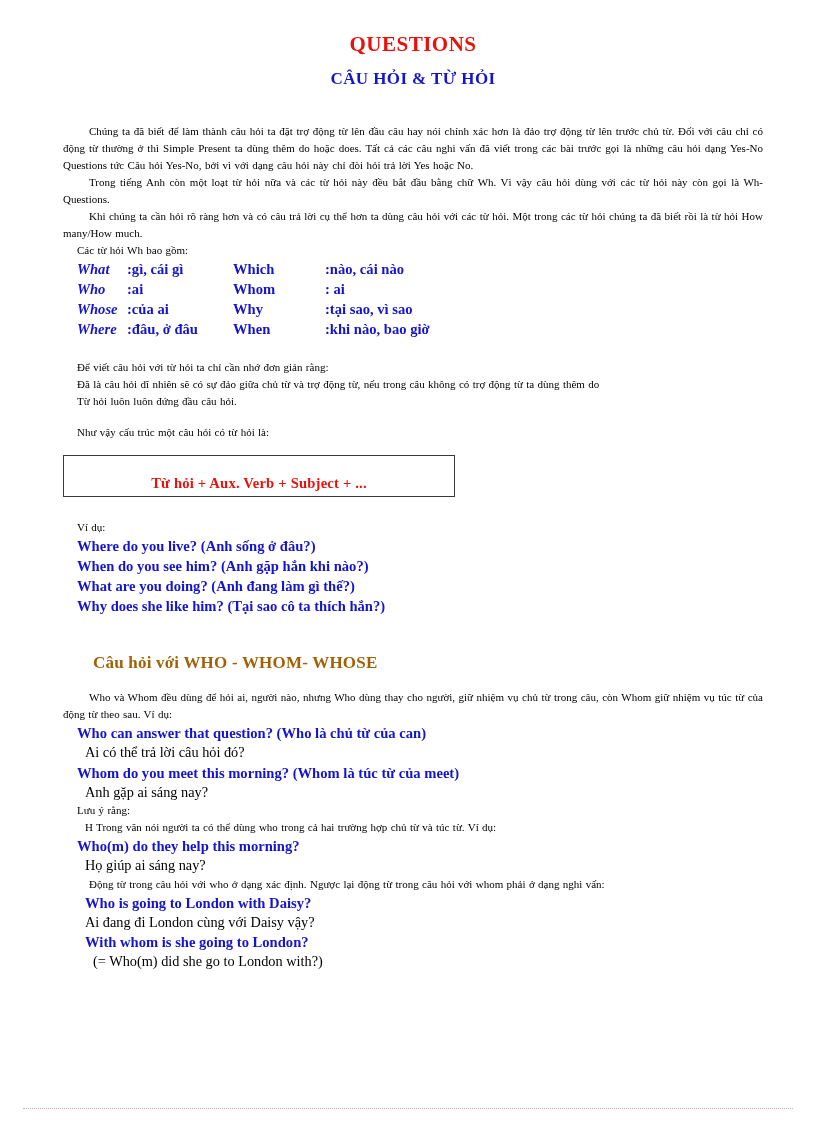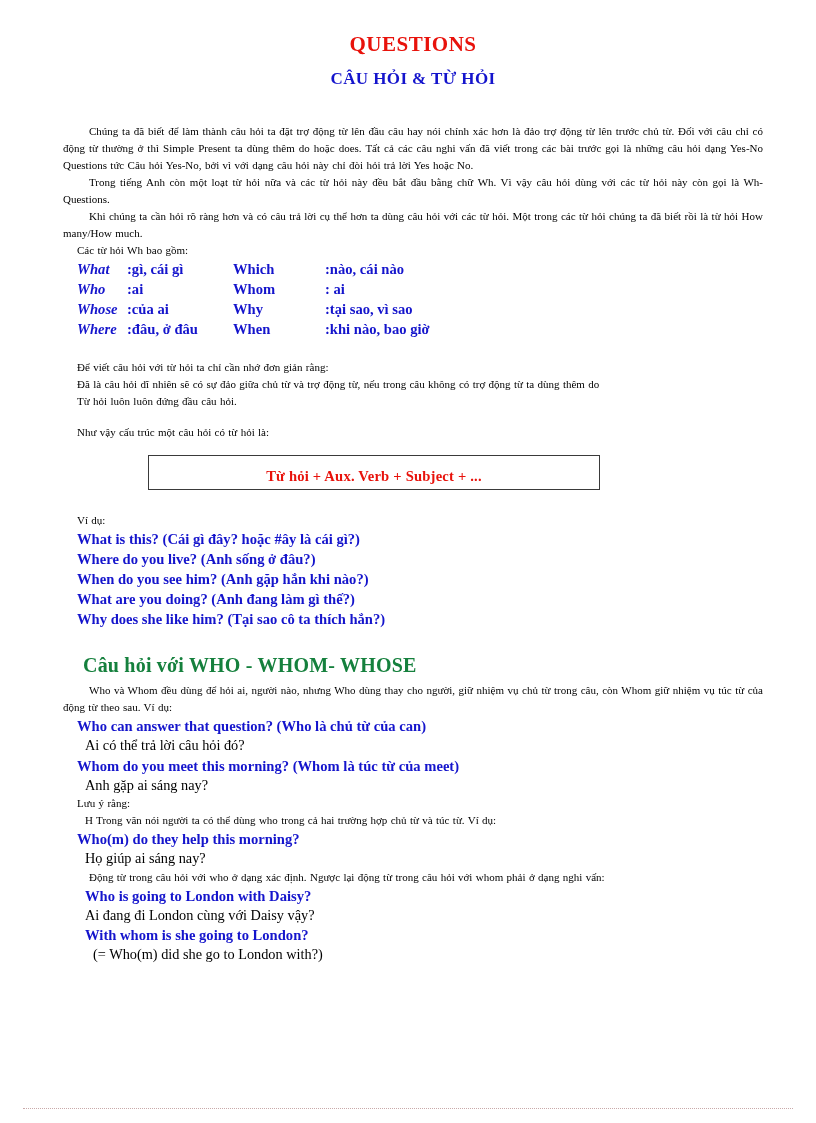--- a/index.html
+++ b/index.html
@@ -88,26 +88,25 @@
   .wh-c3 { width: 92px; }
   .wh-c4 { width: auto; }
   .wh-pad-l { padding-left: 14px !important; font-style: italic; }
 
   
   .formula-wrap {
     margin: 0;
     padding: 0;
   }
   .formula-box {
-    margin-left: 85px;
-    width: 452px;
+    width: 392px;
     border: 1px solid #3a3a3a;
     box-sizing: border-box;
     text-align: center;
-    padding: 11px 0 4px 0;
+    padding: 18px 0 4px 0;
   }
   .formula-text {
     color: #E8120B;
     font-weight: bold;
     font-size: 14.6px;
     line-height: 18px;
     letter-spacing: 0.2px;
   }
 
   
@@ -123,25 +122,25 @@
   .trans {
     font-size: 14.3px;
     line-height: 19.6px;
     margin: 0;
     padding-left: 22px;
     color: #000000;
   }
 
   
   .sec-head {
-    color: #15803d;
-    font-weight: bold;
-    font-size: 20px;
+    color: #a16207;
+    font-weight: bold;
+    font-size: 17px;
     line-height: 21px;
-    margin: 6px;
+    margin: 16px;
     padding-left: 14px;
     letter-spacing: 0.2px;
   }
 
   
   .footer-rule {
     position: absolute;
     left: 23px;
     top: 1108px;
     width: 770px;
@@ -213,21 +212,20 @@
     <div class="formula-wrap">
       <div class="formula-box">
         <span class="formula-text">Từ hỏi + Aux.  Verb + Subject + ...</span>
       </div>
     </div>
 
     <div class="spacer-md"></div>
     <div class="spacer-sm"></div>
 
     <p class="para" style="padding-left:14px;">Ví dụ:</p>
-    <div class="ex ind1">What is this? (Cái gì đây?  hoặc #ây là cái gì?)</div>
     <div class="ex ind1">Where do you live? (Anh sống ở đâu?)</div>
     <div class="ex ind1">When do you see him? (Anh gặp hắn khi nào?)</div>
     <div class="ex ind1">What are you doing? (Anh đang làm gì thế?)</div>
     <div class="ex ind1">Why does she like him? (Tại sao cô ta thích hắn?)</div>
 
     <div class="spacer-lg"></div>
 
     <div class="sec-head">Câu hỏi với WHO - WHOM- WHOSE</div>
     <p class="para indent">Who và Whom đều dùng để hỏi ai, người nào, nhưng Who dùng thay cho người, giữ nhiệm vụ chủ từ trong câu, còn Whom giữ nhiệm vụ túc từ của động từ theo sau. Ví dụ:</p>
 

